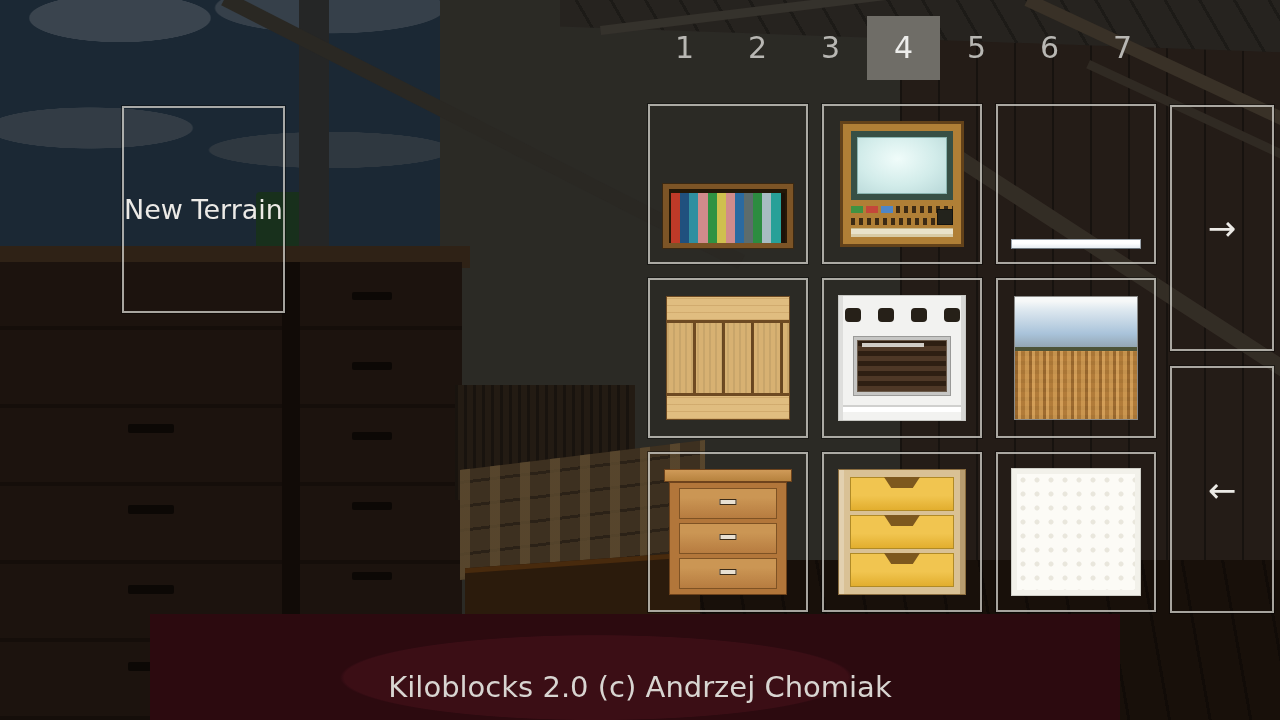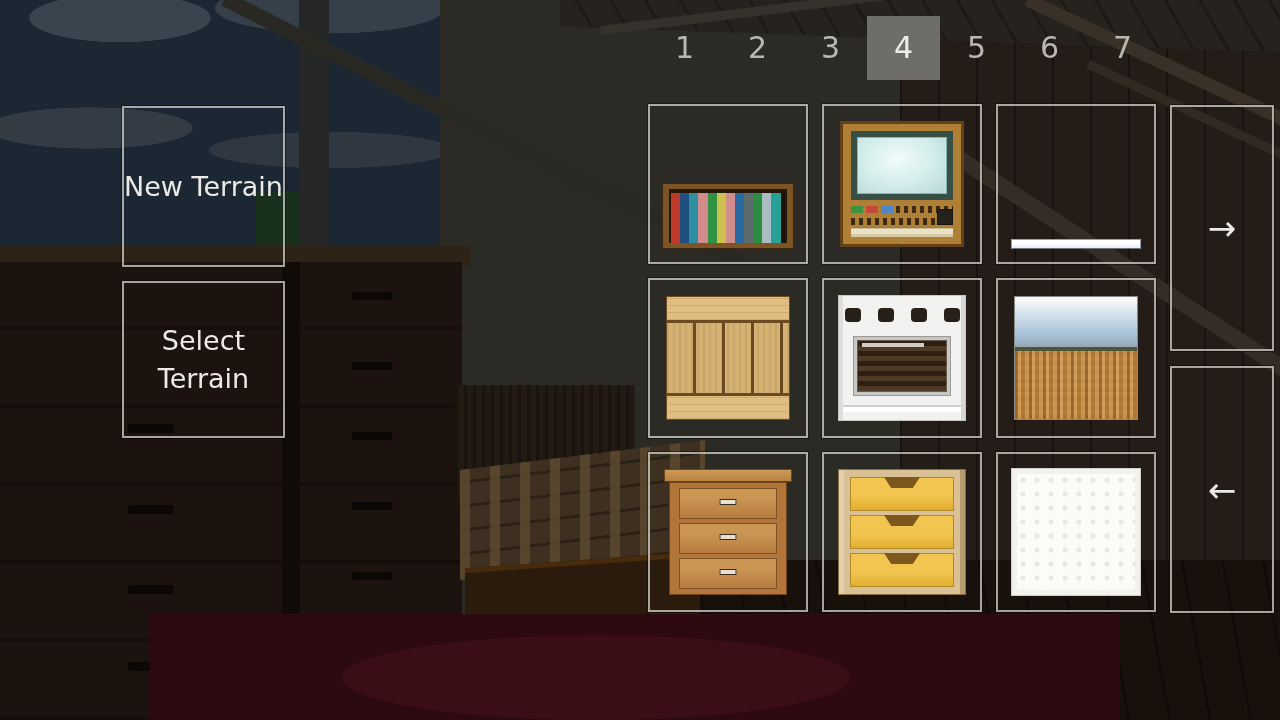--- a/index.html
+++ b/index.html
@@ -177,25 +177,22 @@
       <div class="handlebar" style="left:352px;top:310px;width:40px;height:8px"></div>
     </div>
     <div class="bg-floor"></div>
     <div class="bg-bedhead"></div>
     <div class="bg-mattress"></div>
     <div class="bg-bedfoot"></div>
     <div class="bg-carpet"></div>
     <div class="bg-shade"></div>
   </div>
 
-  <div class="menu-btn panelborder" style="top:106px;height:161px">
+  <div class="menu-btn panelborder" style="top:106px;height:207px">
     <span>New Terrain</span>
-  </div>
-  <div class="menu-btn panelborder" style="top:281px;height:157px">
-    <span>Select Terrain</span>
   </div>
 
   <div class="hotbar">
     <span>1</span>
     <span>2</span>
     <span>3</span>
     <span class="sel">4</span>
     <span>5</span>
     <span>6</span>
     <span>7</span>
@@ -304,14 +301,15 @@
 
   </div>
 
   <div class="pagerbtn panelborder" style="top:105px;height:246px">
     <span>→</span>
   </div>
   <div class="pagerbtn panelborder" style="top:366px;height:247px">
     <span>←</span>
   </div>
 
+  <div class="footer">Kiloblocks 2.0 (c) Andrzej Chomiak</div>
 
 </div>
 
 </body></html>

